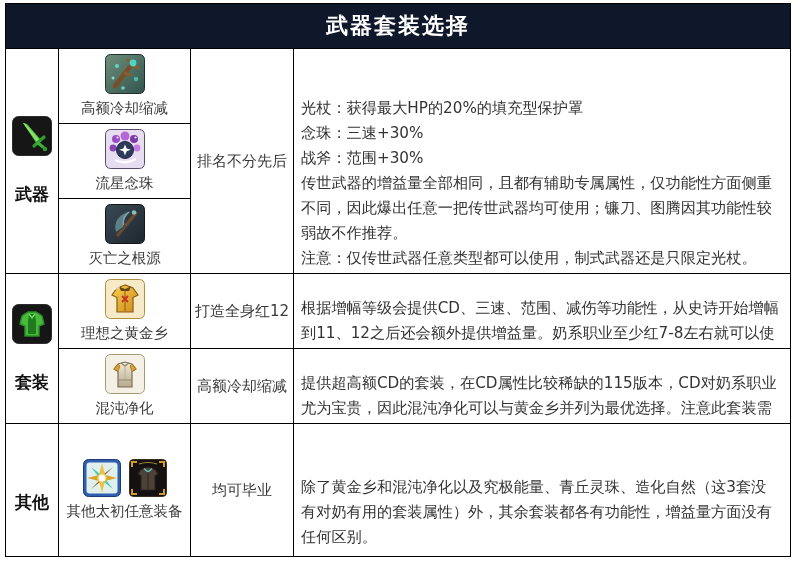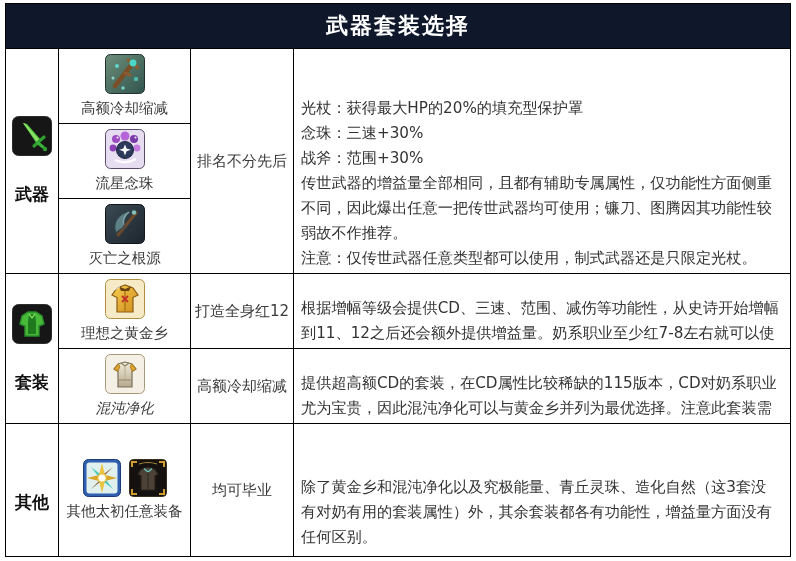--- a/index.html
+++ b/index.html
@@ -22,21 +22,21 @@
   .desc span{font-size:15.2px;line-height:25px;color:#333;white-space:pre-line;text-align:left;margin-top:44px;}
   
   .g-cat-weapon{grid-area:1/1/span 3/2;}
   .g-item-staff{grid-area:1/2/2/3;}
   .g-item-beads{grid-area:2/2/3/3;text-align:center;}
   .g-item-axe{grid-area:3/2/4/3;}
   .g-note-weapon{grid-area:1/3/span 3/4;}
   .g-desc-weapon{grid-area:1/4/span 3/5;}
   .g-cat-set{grid-area:4/1/span 2/2;}
   .g-item-gold{grid-area:4/2/5/3;}
-  .g-item-chaos{grid-area:5/2/6/3;font-style:italic;}
+  .g-item-chaos{grid-area:5/2/6/3;}
   .g-note-gold{grid-area:4/3/5/4;}
   .g-note-chaos{grid-area:5/3/6/4;}
   .g-desc-gold{grid-area:4/4/5/5;}
   .g-desc-chaos{grid-area:5/4/6/5;}
   .g-cat-other{grid-area:6/1/7/2;}
   .g-item-other{grid-area:6/2/7/3;}
   .g-note-other{grid-area:6/3/7/4;}
   .g-desc-other{grid-area:6/4/7/5;}
   .icon{display:inline-flex;line-height:0;}
 </style>

